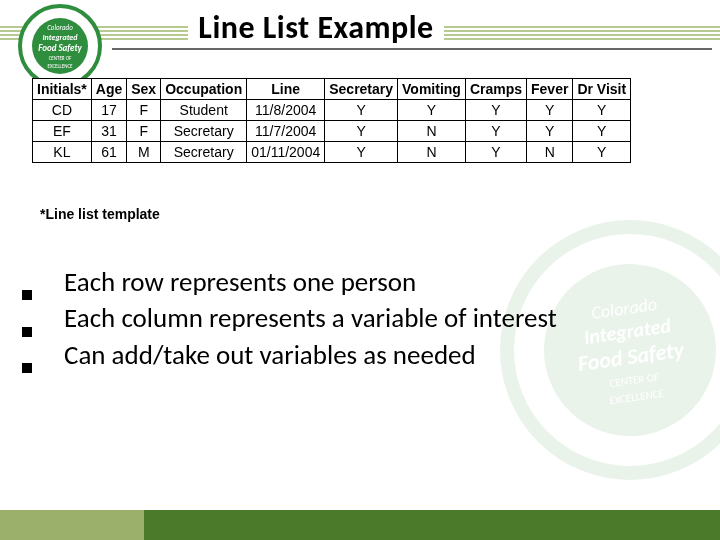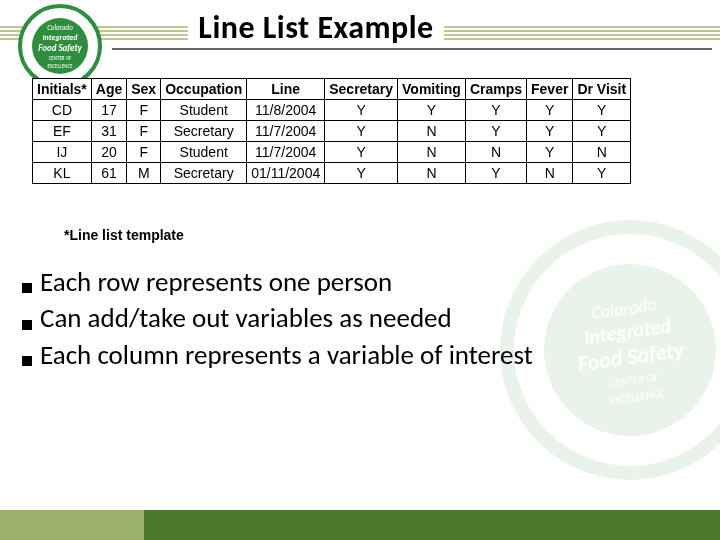--- a/index.html
+++ b/index.html
@@ -34,25 +34,25 @@
   .watermark .t1 { font-size: 18px; color: #fff; font-style: italic; }
   .watermark .t2 { font-size: 20px; color: #fff; font-style: italic; font-weight: bold; }
   .watermark .t3 { font-size: 22px; color: #fff; font-style: italic; font-weight: bold; }
   .watermark .t4 { font-size: 11px; color: #fff; margin-top: 4px; }
 
   
   .table-wrap { position: absolute; top: 78px; left: 32px; width: 536px; }
   table { border-collapse: collapse; width: 100%; background: #fff; }
   th, td { border: 1px solid #000; font-family: Arial, sans-serif; font-size: 14px; text-align: center; padding: 2px 4px; white-space: nowrap; }
   th { font-weight: bold; }
-  .footnote { position: absolute; top: 227px; left: 40px; font-family: Arial, sans-serif; font-size: 14px; font-weight: bold; color: #000; margin-left: 24px; }
+  .footnote { position: absolute; top: 206px; left: 40px; font-family: Arial, sans-serif; font-size: 14px; font-weight: bold; color: #000; }
 
   
   .bullets { position: absolute; top: 264px; left: 22px; right: 22px; font-size: 27px; color: #000; line-height: 1.35; }
-  .bullets .row { display: flex; align-items: center; }
+  .bullets .row { display: flex; align-items: flex-end; gap: 24px; }
   .bullets .sq { width: 10px; height: 10px; background: #000; margin-top: 12px; margin-right: 8px; flex: 0 0 auto; }
 
   
   .bottom { position: absolute; left: 0; bottom: 0; width: 720px; height: 52px; }
   .bottom .bar { position: absolute; left: 0; bottom: 0; height: 30px; }
   .bottom .b1 { width: 720px; background: #9bb06a; }
   .bottom .b2 { left: 144px; width: 576px; background: #4a7a2a; }
 </style>
 </head>
 <body>
@@ -128,32 +128,20 @@
             <td>F</td>
             <td>Secretary</td>
             <td>11/7/2004</td>
             <td>Y</td>
             <td>N</td>
             <td>Y</td>
             <td>Y</td>
             <td>Y</td>
           </tr>
           <tr>
-            <td>IJ</td>
-            <td>20</td>
-            <td>F</td>
-            <td>Student</td>
-            <td>11/7/2004</td>
-            <td>Y</td>
-            <td>N</td>
-            <td>N</td>
-            <td>Y</td>
-            <td>N</td>
-          </tr>
-          <tr>
             <td>KL</td>
             <td>61</td>
             <td>M</td>
             <td>Secretary</td>
             <td>01/11/2004</td>
             <td>Y</td>
             <td>N</td>
             <td>Y</td>
             <td>N</td>
             <td>Y</td>
@@ -164,25 +152,25 @@
 
   <div class="footnote">*Line list template</div>
 
   <div class="bullets">
     <div class="row">
       <div class="sq"></div>
       <div>Each row represents one person</div>
     </div>
     <div class="row">
       <div class="sq"></div>
-      <div>Can add/take out variables as needed</div>
+      <div>Each column represents a variable of interest</div>
     </div>
     <div class="row">
       <div class="sq"></div>
-      <div>Each column represents a variable of interest</div>
+      <div>Can add/take out variables as needed</div>
     </div>
   </div>
 
   <div class="bottom">
     <div class="bar b1"></div>
     <div class="bar b2"></div>
   </div>
 
 </div>
 

